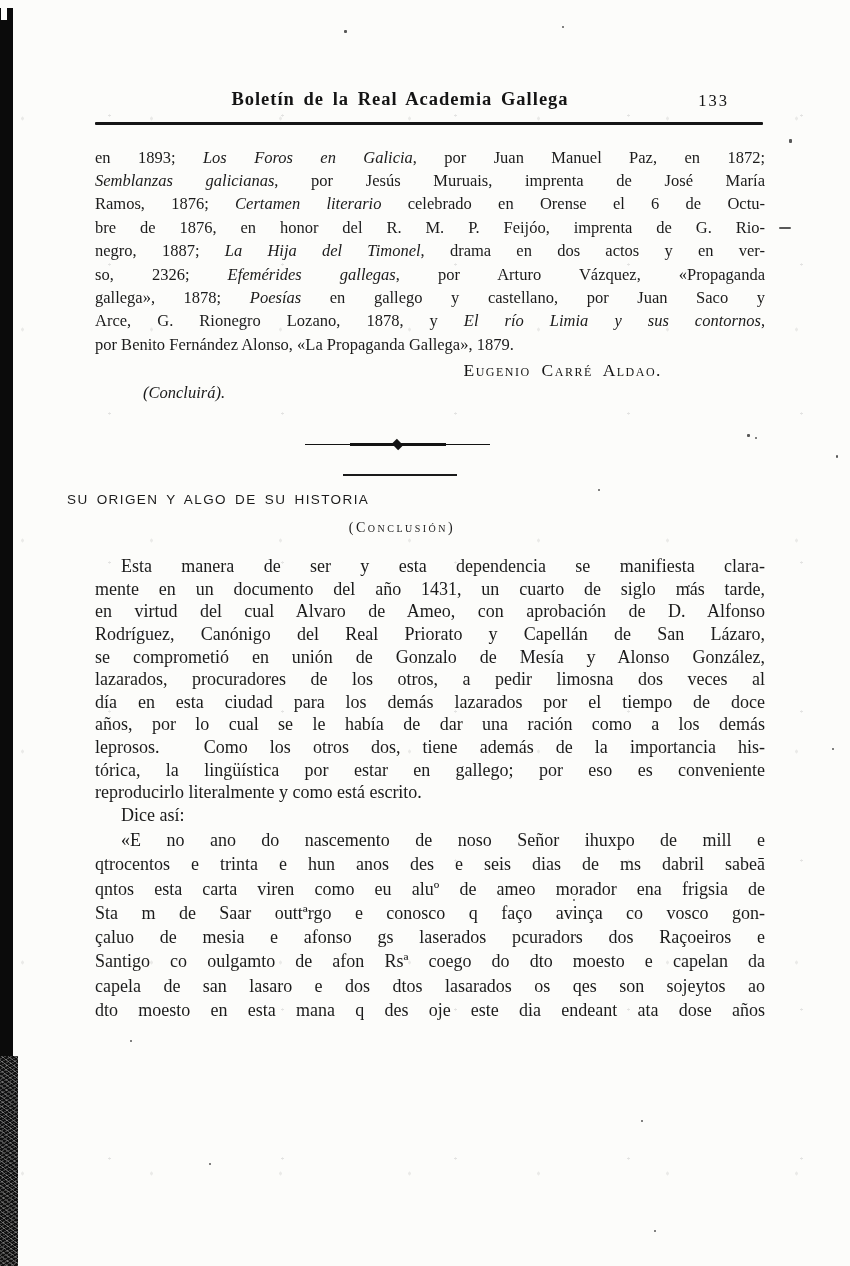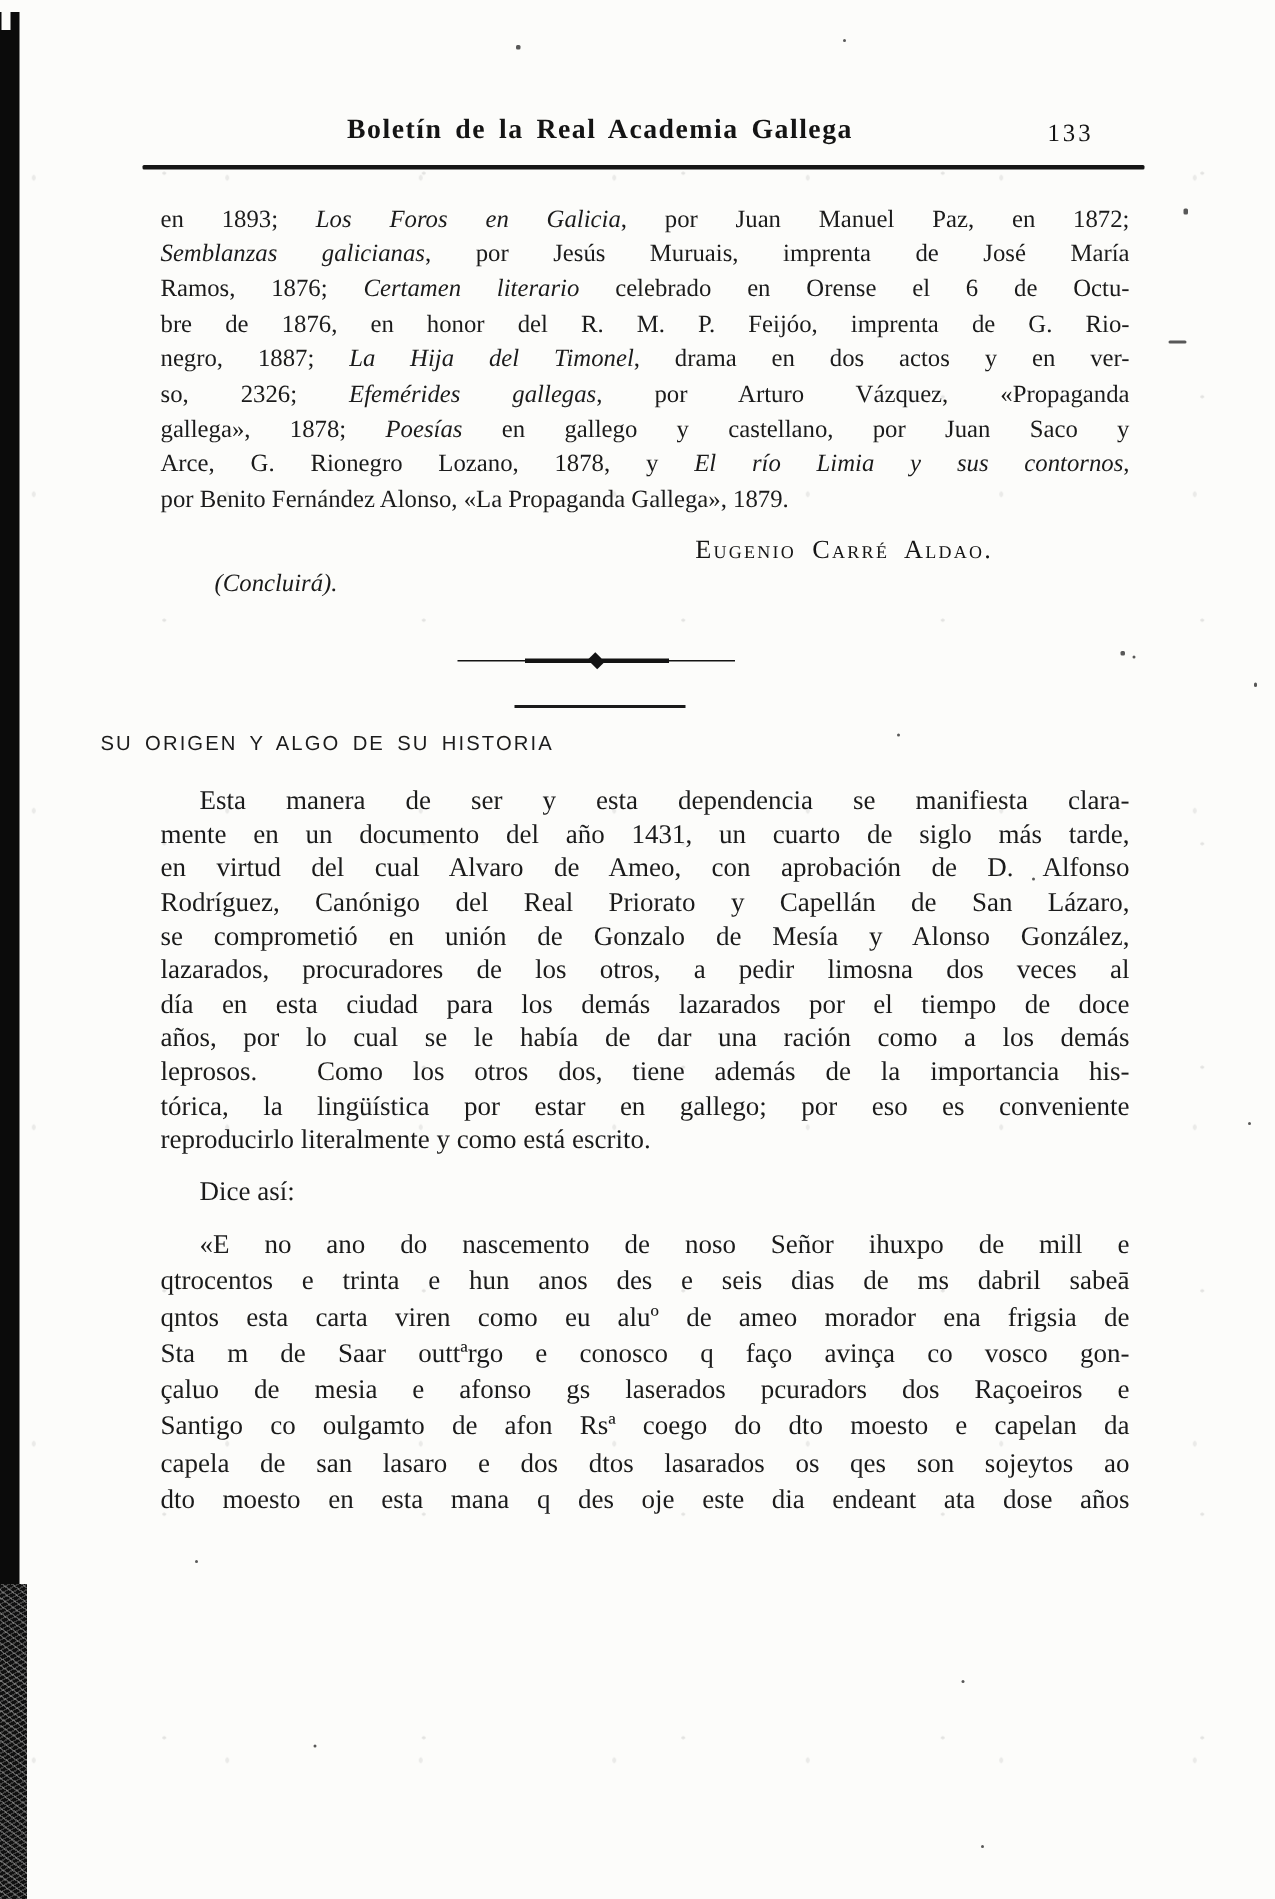--- a/index.html
+++ b/index.html
@@ -9,29 +9,29 @@
           radial-gradient(rgba(0,0,0,.10) 1px, transparent 1.4px),
           radial-gradient(rgba(0,0,0,.07) 1px, transparent 1.4px);
         background-size:173px 149px,129px 211px;
         background-position:23px 41px,87px 13px;}
   
   .gutter{position:absolute;left:0;top:8px;bottom:0;width:13px;background:#0b0b0b;}
   .gutter::before{content:'';position:absolute;left:1px;top:-2px;width:6px;height:14px;background:#fcfcfa;}
   .gutter::after{content:'';position:absolute;left:0;bottom:0;width:18px;height:210px;background-color:#101010;
         background-image:repeating-linear-gradient(37deg, rgba(255,255,255,.28) 0 1px, transparent 1px 4px),
                          repeating-linear-gradient(-29deg, rgba(252,252,250,.20) 0 1px, transparent 1px 3px);}
-  .content{position:absolute;left:95px;top:0;width:670px;}
+  .content{position:absolute;left:95px;top:12px;width:670px;}
   
   .header{position:relative;margin-top:77px;height:22px;}
   .journal{display:block;text-align:center;transform:translateX(-30px);
            font-weight:bold;font-size:18.5px;letter-spacing:1px;word-spacing:3px;color:#141414;}
   .pagenum{position:absolute;right:36px;top:2px;font-size:16.5px;letter-spacing:2px;color:#141414;}
   .header-rule{margin-top:11px;height:2.5px;background:#161616;width:668px;border-radius:1px;}
   
-  .para{margin:12px;}
+  .para{margin:0;}
   .tline{display:block;}
   .tline.just{text-align:justify;text-align-last:justify;}
   .tline.ind{padding-left:26px;}
   .it{font-style:italic;}
   .biblio{margin-top:21px;font-size:16.5px;line-height:23.4px;}
   .intro{margin-top:19px;font-size:18px;line-height:22.6px;}
   .dice{font-size:18px;line-height:22.6px;}
   .quote{margin-top:2px;font-size:18px;line-height:24.2px;}
   
   .signature{margin-top:4px;text-align:right;padding-right:103px;
@@ -88,20 +88,21 @@
     <div class="divider">
       <span class="dline"></span>
       <span class="dline thick"></span>
       <span class="diamond"></span>
       <span class="dline thick"></span>
       <span class="dline"></span>
     </div>
 
     <div class="title-rule"></div>
     <h2 class="art-subtitle">SU ORIGEN Y ALGO DE SU HISTORIA</h2>
+    <div class="conclusion">(Conclusión)</div>
 
     <div class="para intro">
         <div class="tline just ind"><span>Esta manera de ser y esta dependencia se manifiesta clara-</span></div>
         <div class="tline just"><span>mente en un documento del año 1431, un cuarto de siglo más tarde,</span></div>
         <div class="tline just"><span>en virtud del cual Alvaro de Ameo, con aprobación de D. Alfonso</span></div>
         <div class="tline just"><span>Rodríguez, Canónigo del Real Priorato y Capellán de San Lázaro,</span></div>
         <div class="tline just"><span>se comprometió en unión de Gonzalo de Mesía y Alonso González,</span></div>
         <div class="tline just"><span>lazarados, procuradores de los otros, a pedir limosna dos veces al</span></div>
         <div class="tline just"><span>día en esta ciudad para los demás lazarados por el tiempo de doce</span></div>
         <div class="tline just"><span>años, por lo cual se le había de dar una ración como a los demás</span></div>

